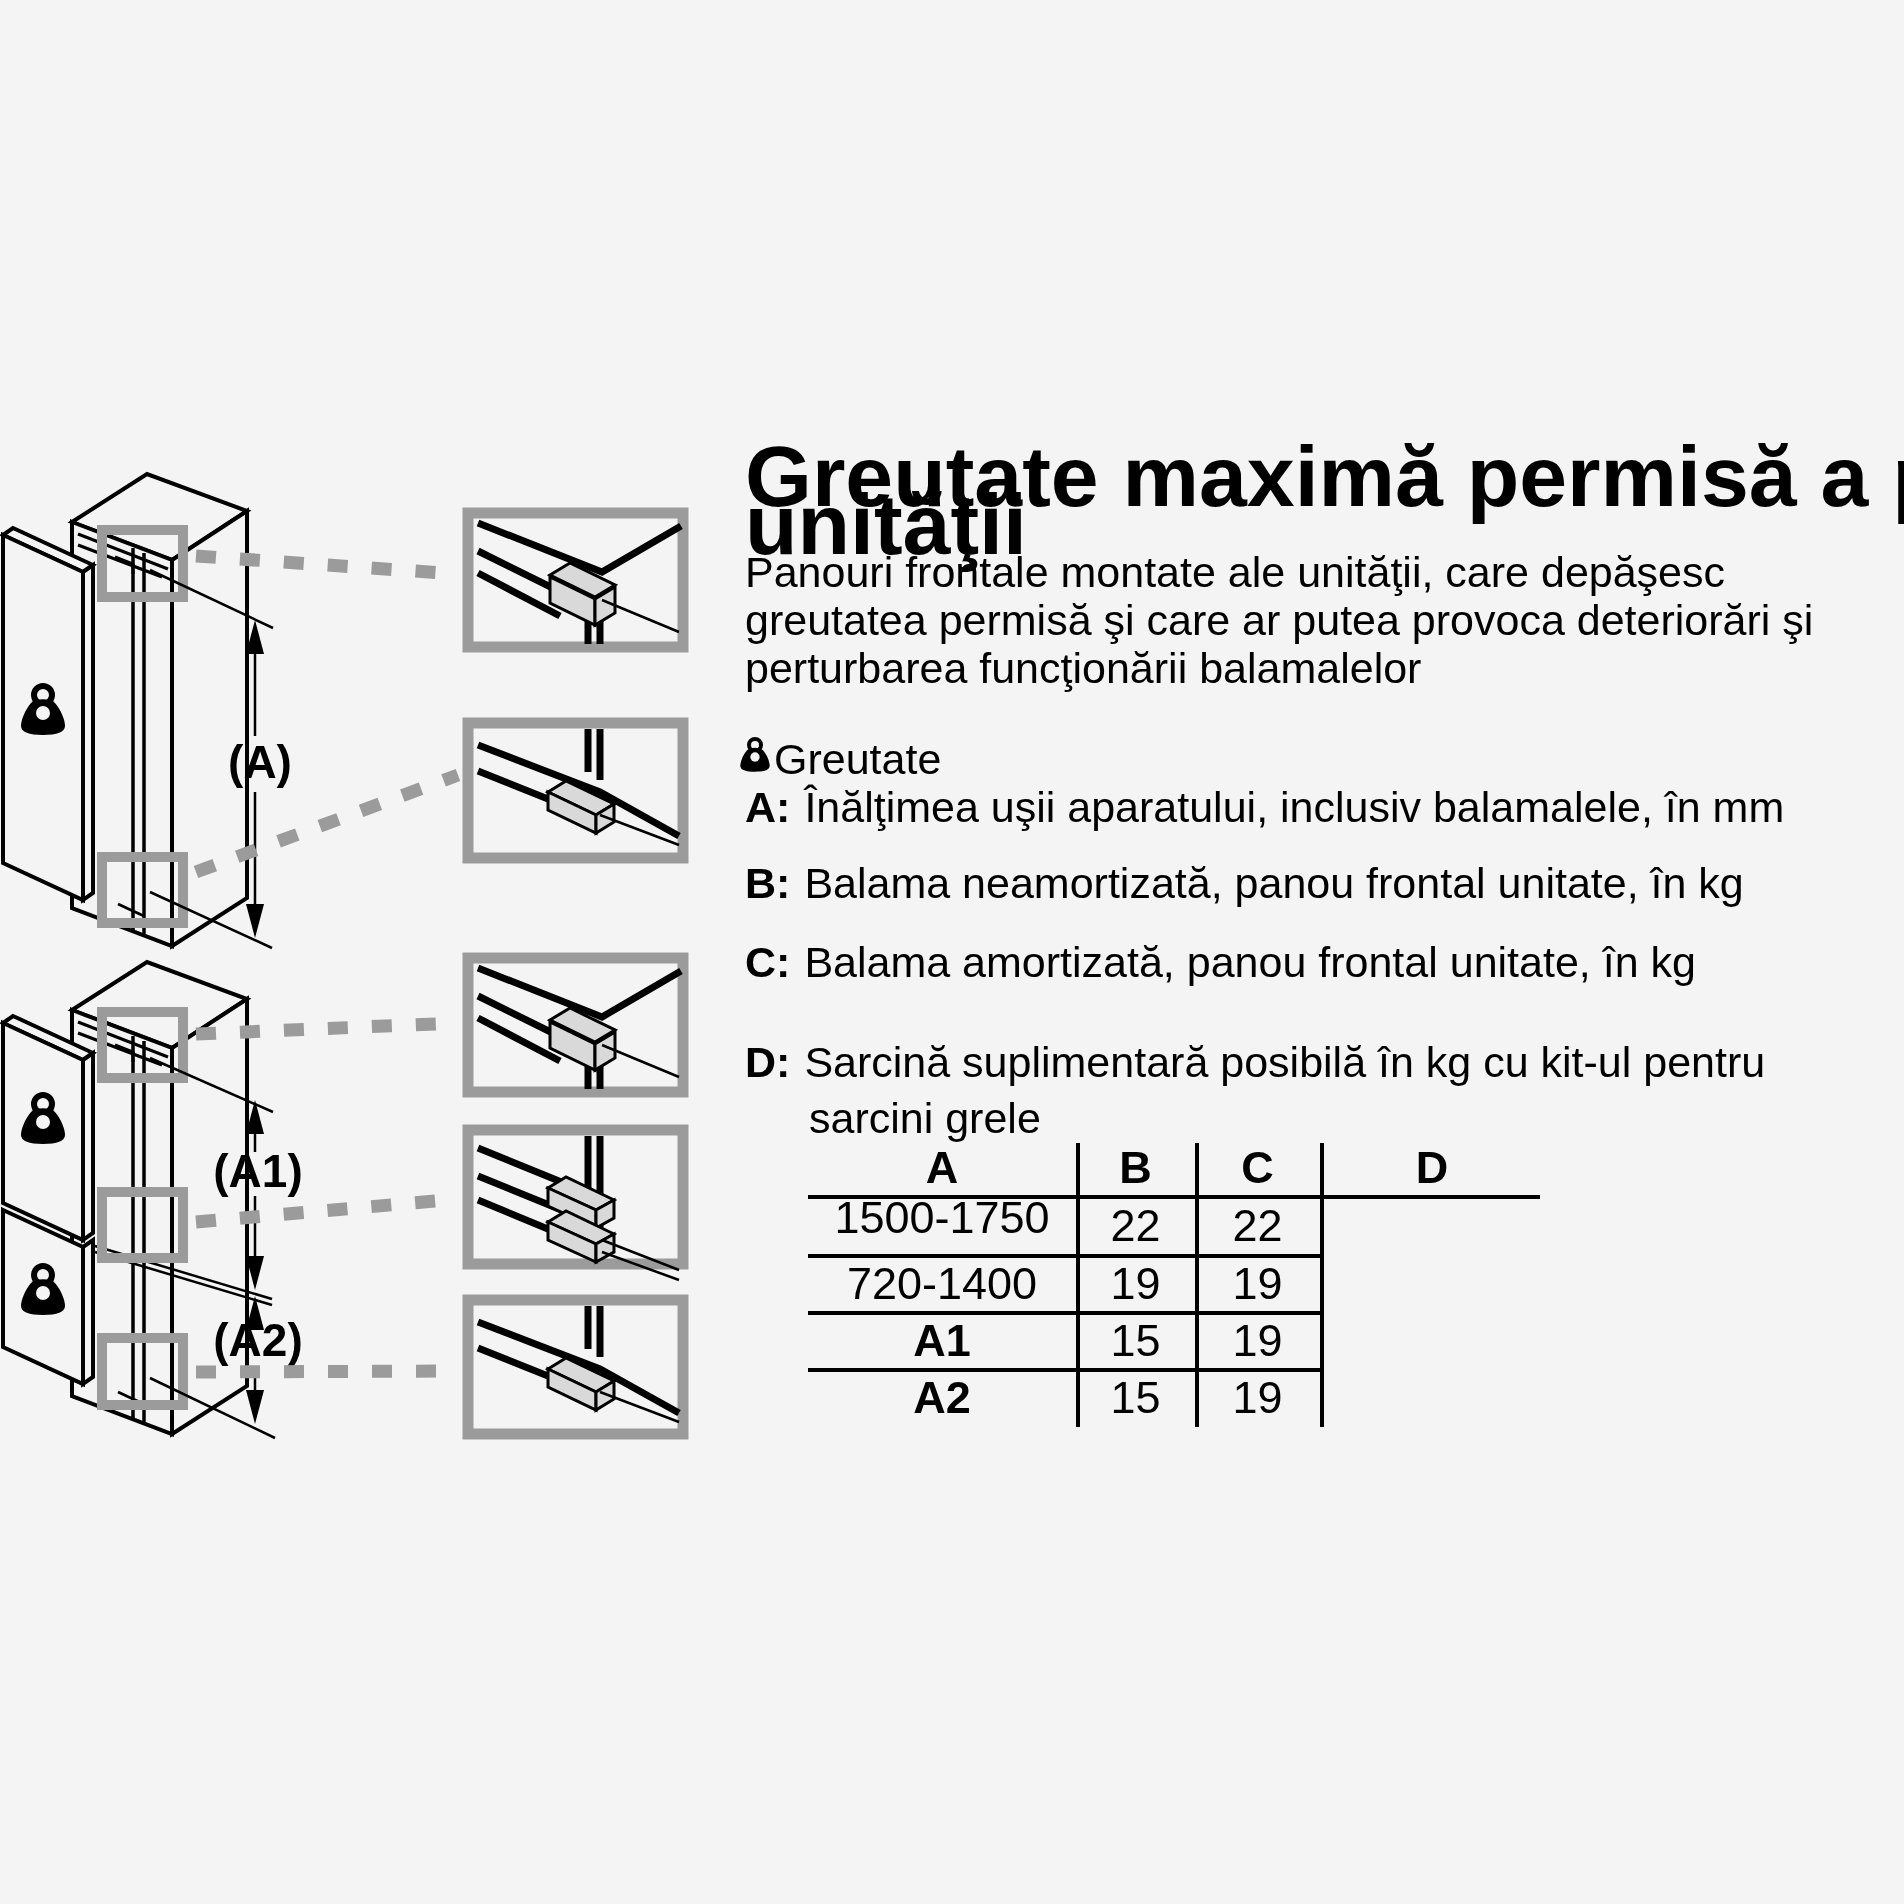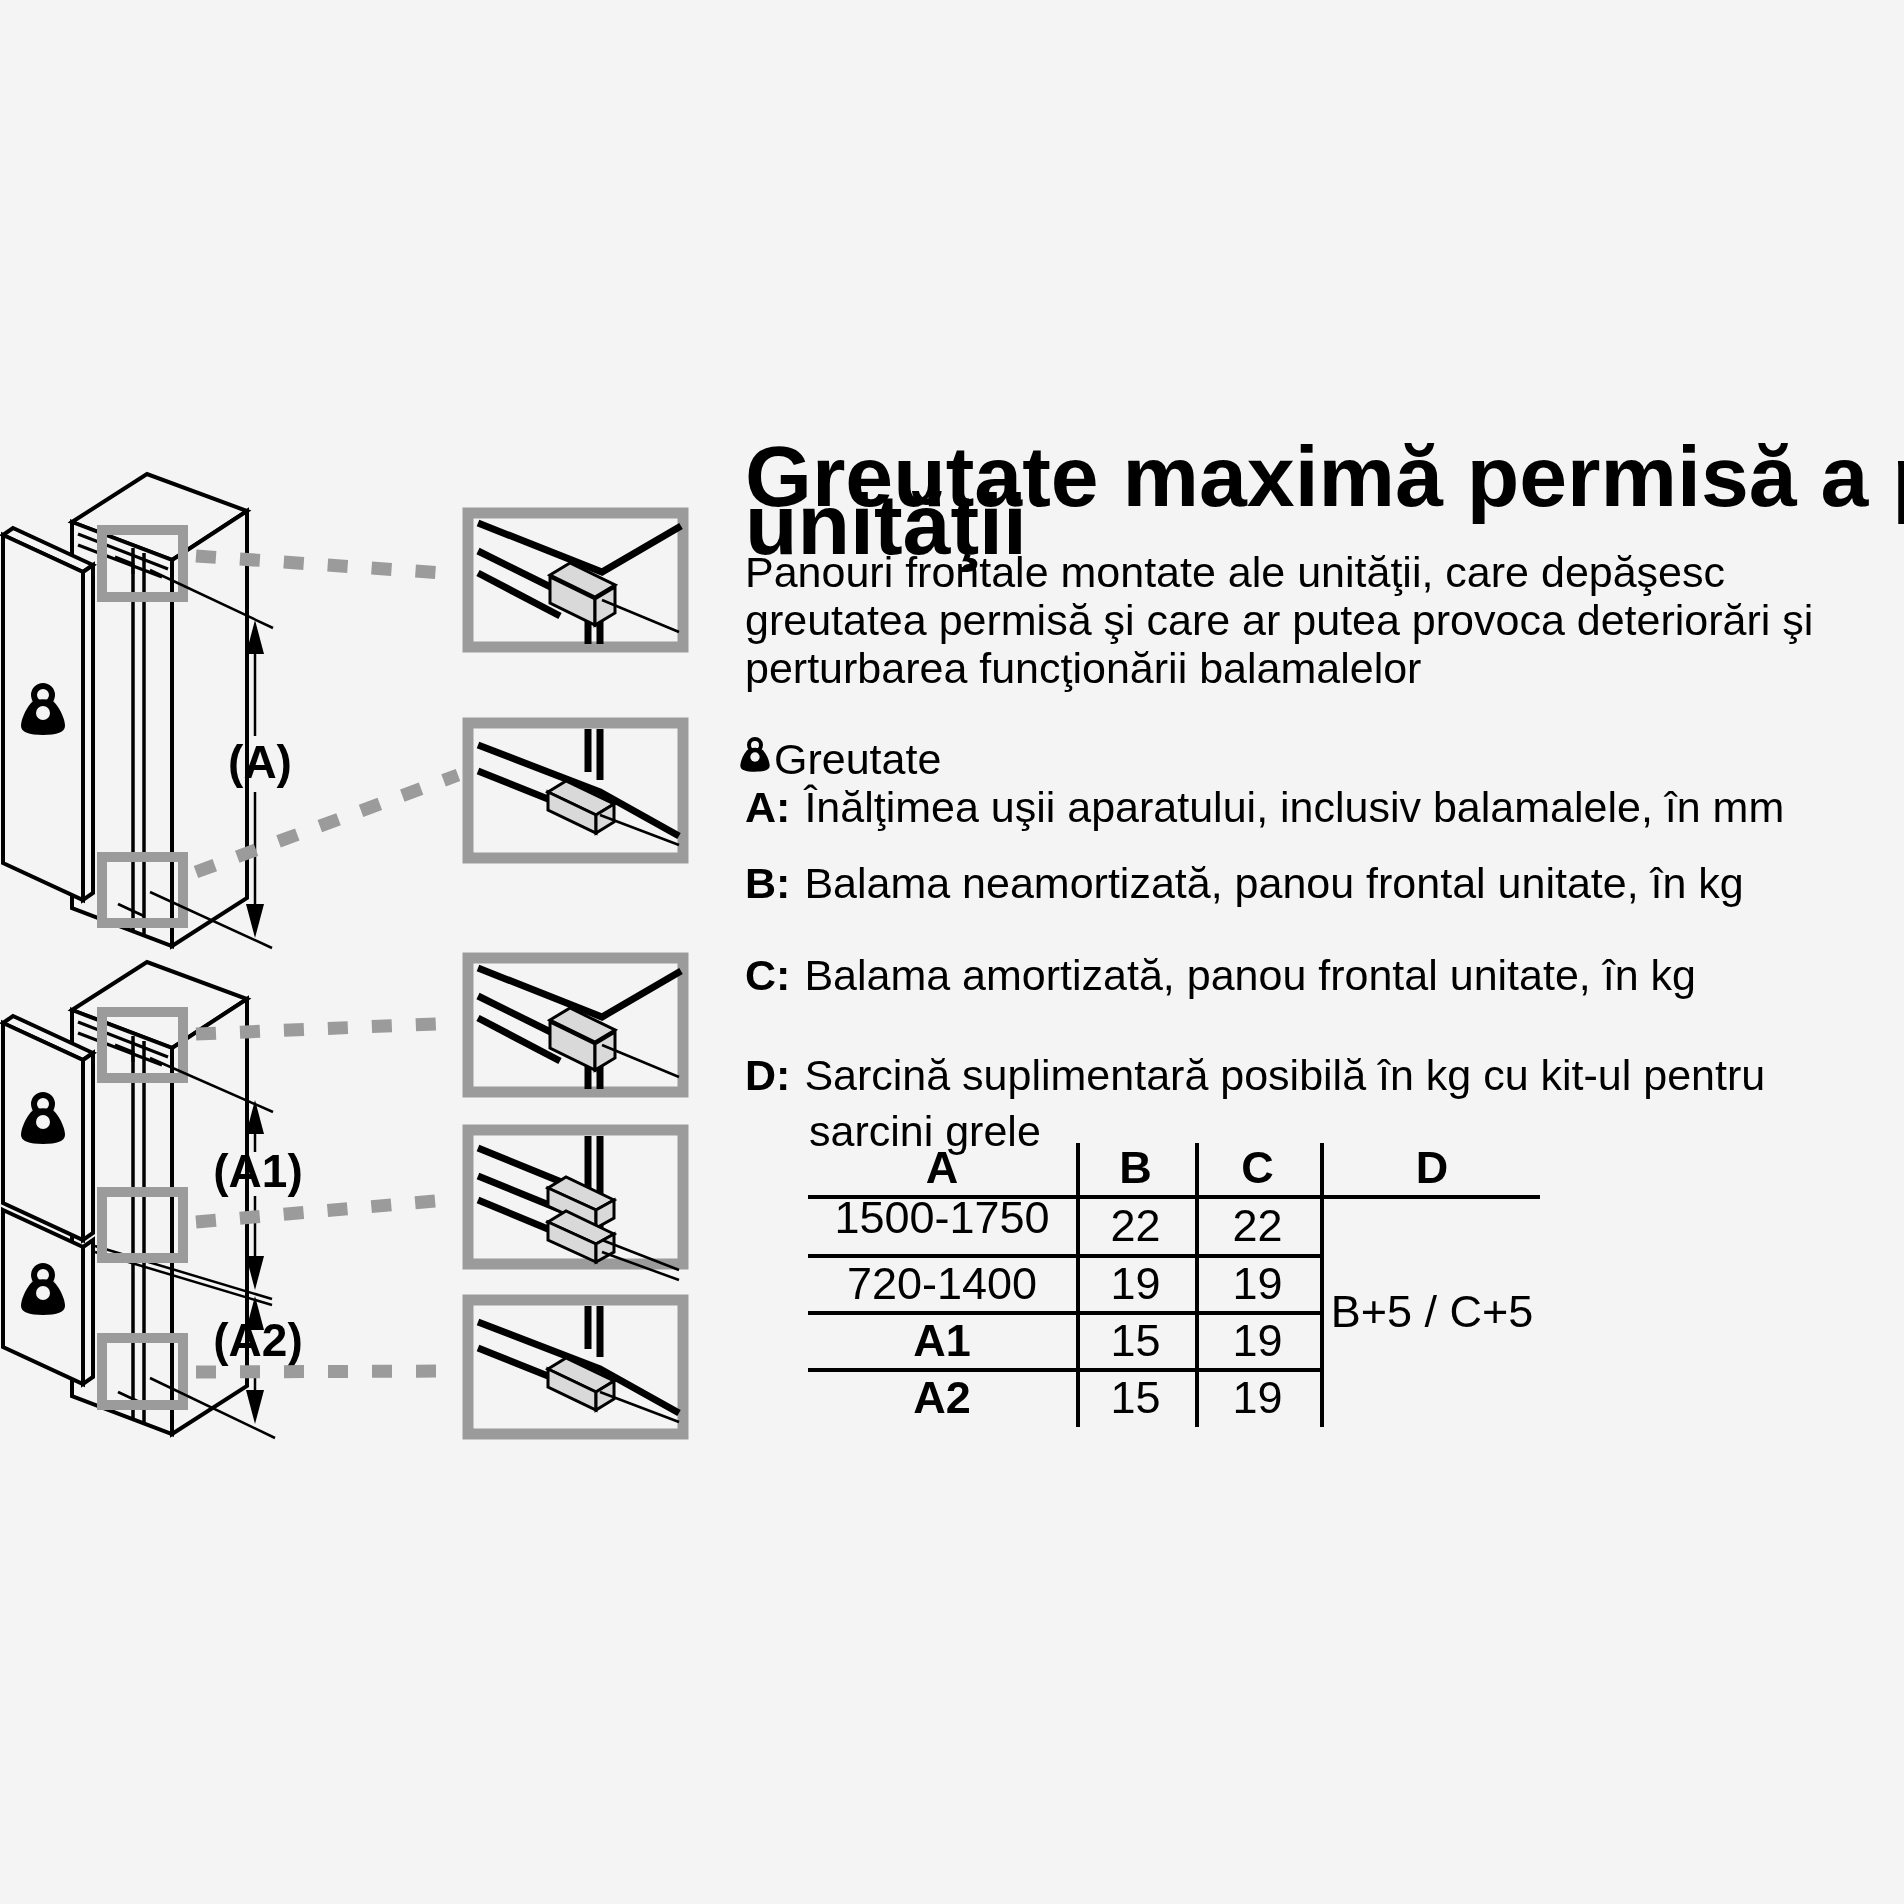--- a/index.html
+++ b/index.html
@@ -21,21 +21,21 @@
     font-size:43px;line-height:48px;white-space:nowrap;
   }
   .title{font-weight:bold;margin:0;}
   .intro{margin:0;}
   .legend{display:flex;align-items:center;gap:3px;height:48px;}
   .legend .wsvg{flex:0 0 auto;margin-left:-6px;}
   .def{margin:0;}
   .def .k{font-weight:bold;margin-right:14px;}
   .def .cont{padding-left:64px;margin-top:8px;}
   .def-b{margin-top:28px;}
-  .def-c{margin-top:44px;}
+  .def-c{margin-top:31px;}
   .def-d{margin-top:52px;}
   
   .tbl{
     position:absolute;left:808px;top:1143px;width:736px;height:286px;
     font-size:45px;
   }
   .tbl .vline{position:absolute;top:0;width:4px;height:284px;background:#000;}
   .tbl .hline{position:absolute;height:4px;background:#000;}
   .tbl .cell{position:absolute;display:flex;align-items:center;justify-content:center;}
   .tbl .hd{font-weight:bold;}
@@ -308,16 +308,15 @@
     <div class="cell" style="left:391px;top:114px;width:117px;height:53px;">19</div>
 
     <div class="cell b" style="left:0;top:171px;width:268px;height:53px;">A1</div>
     <div class="cell" style="left:272px;top:171px;width:111px;height:53px;">15</div>
     <div class="cell" style="left:391px;top:171px;width:117px;height:53px;">19</div>
 
     <div class="cell b" style="left:0;top:228px;width:268px;height:54px;">A2</div>
     <div class="cell" style="left:272px;top:228px;width:111px;height:54px;">15</div>
     <div class="cell" style="left:391px;top:228px;width:117px;height:54px;">19</div>
 
-    <div class="cell" style="left:516px;top:56px;width:216px;height:226px;">B+5 / C+5</div>
   </div>
 
 </div>
 
 </body></html>

